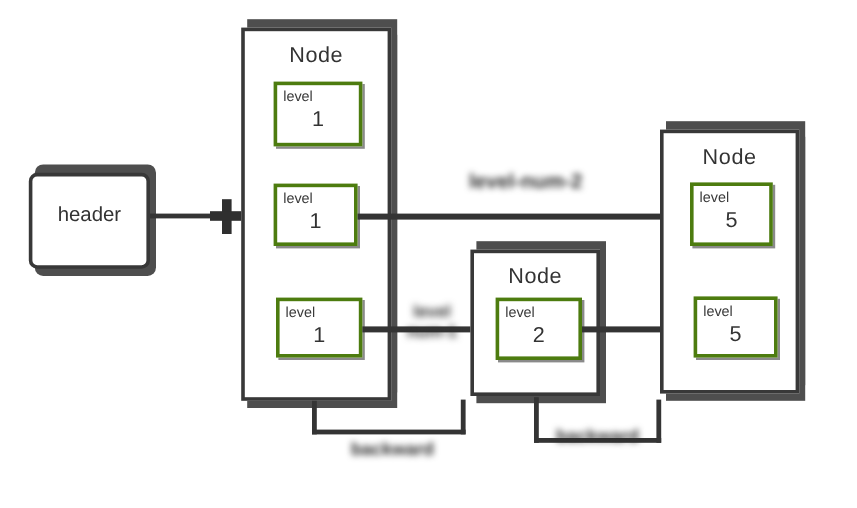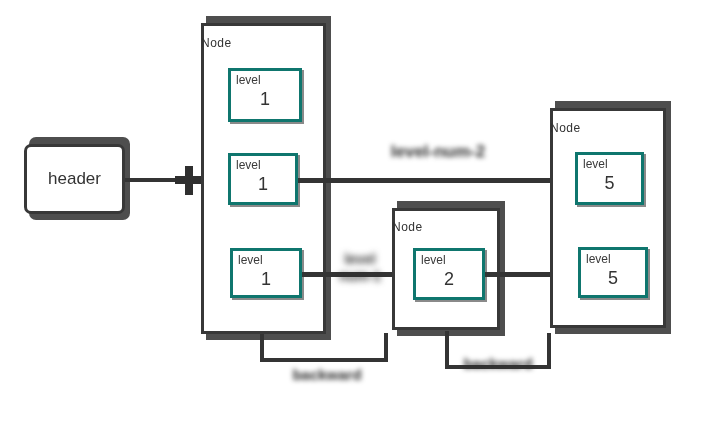--- a/index.html
+++ b/index.html
@@ -7,25 +7,25 @@
     position:relative;width:714px;height:423px;background:#ffffff;overflow:hidden;
     font-family:"Liberation Sans", sans-serif;color:#333333;
   }
   .box{
     position:absolute;box-sizing:border-box;background:#ffffff;
     border:3px solid #383838;
     box-shadow:5px -7px 0 #4e4e4e, 5px 6px 0 #4e4e4e;
   }
   .rounded{border-radius:7px;}
   .node-title{
-    position:absolute;text-align:left;font-size:12px;color:#333333;letter-spacing:.5px;
+    position:absolute;text-align:center;font-size:18px;color:#333333;letter-spacing:.5px;
   }
   .level-box{
     position:absolute;box-sizing:border-box;background:#ffffff;
-    border:3px solid #0f766e;box-shadow:2px 2px 0 #8a8a8a;
+    border:3px solid #4d7c0f;box-shadow:2px 2px 0 #8a8a8a;
   }
   .level-word{
     position:absolute;left:5px;top:2px;font-size:12px;color:#3a3a3a;
   }
   .level-value{
     position:absolute;left:0;right:0;top:18px;text-align:center;font-size:18px;color:#333333;
   }
   .hline,.vline{position:absolute;background:#343434;}
   .arrowhead{
     position:absolute;width:0;height:0;
@@ -45,21 +45,21 @@
     letter-spacing:1px;
     text-shadow:0 0 2px rgba(45,45,45,.95), 1px 1px 3px rgba(45,45,45,.9), -1px 1px 3px rgba(45,45,45,.6);
     z-index:9;
   }
 </style>
 </head>
 <body>
 
 <div id="canvas">
 
-  <div class="box rounded" style="left:24px;top:144px;width:101px;height:70px;">
+  <div class="box rounded" style="left:24px;top:144px;width:101px;height:80px;">
     <div class="header-label">header</div>
   </div>
 
   <div class="hline" style="left:125px;top:178px;width:60px;height:4px;"></div>
   <div class="crossbar" style="left:185px;top:166px;width:8px;height:29px;"></div>
   <div class="crossbar" style="left:175px;top:176px;width:29px;height:8px;"></div>
 
   <div class="box" style="left:201px;top:23px;width:125px;height:311px;"></div>
   <div class="node-title" style="left:201px;top:36px;width:125px;">Node</div>
 

